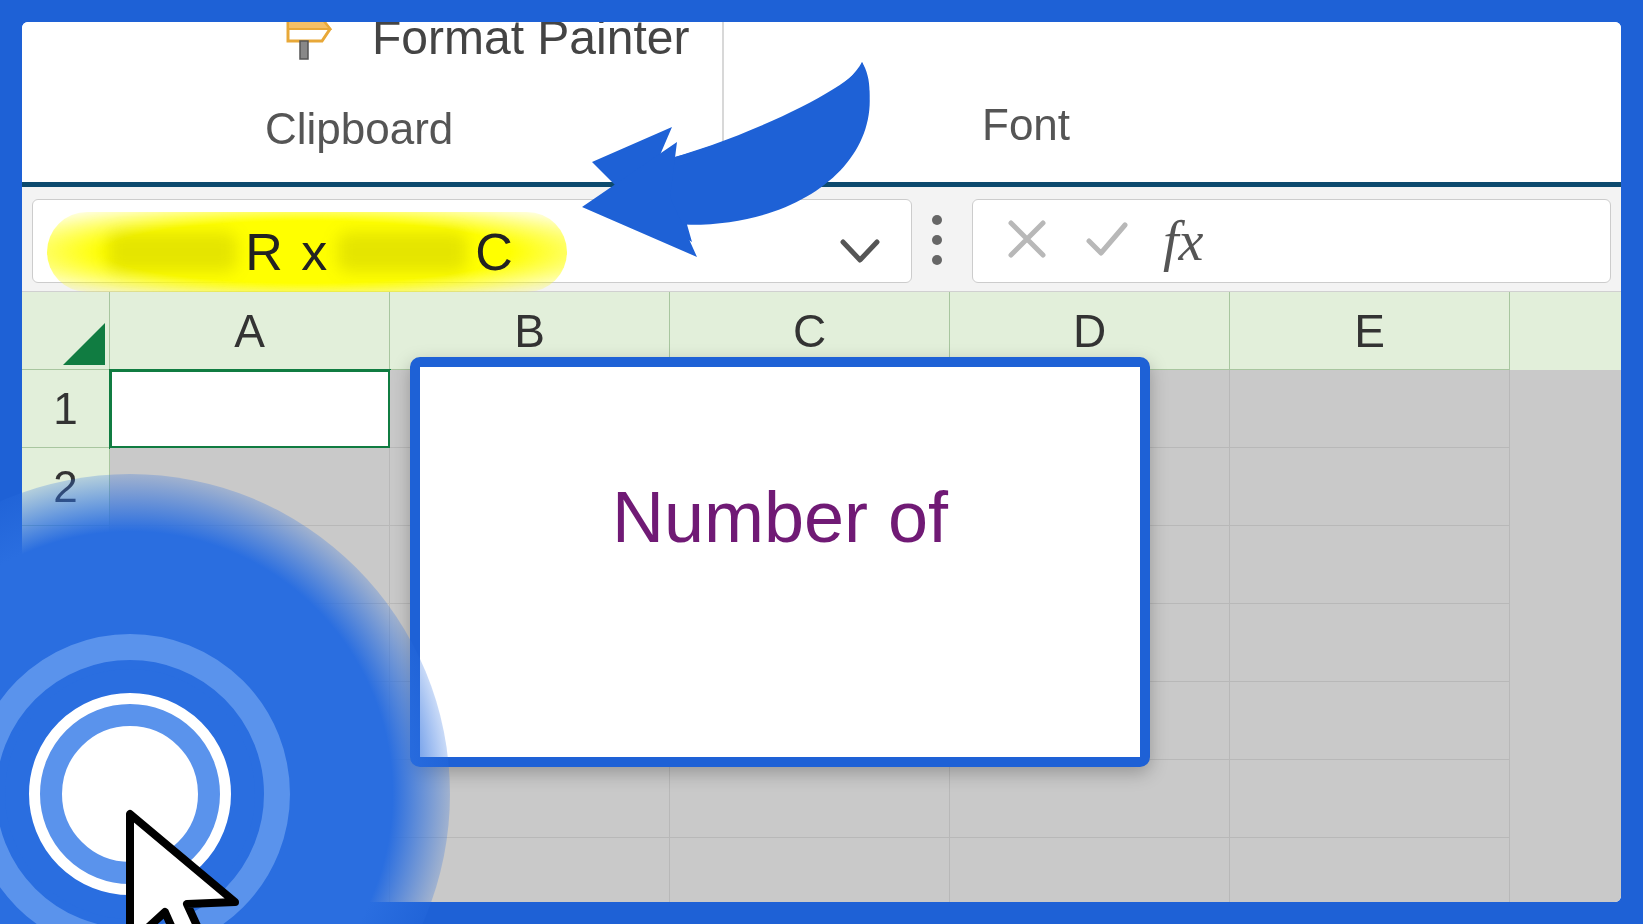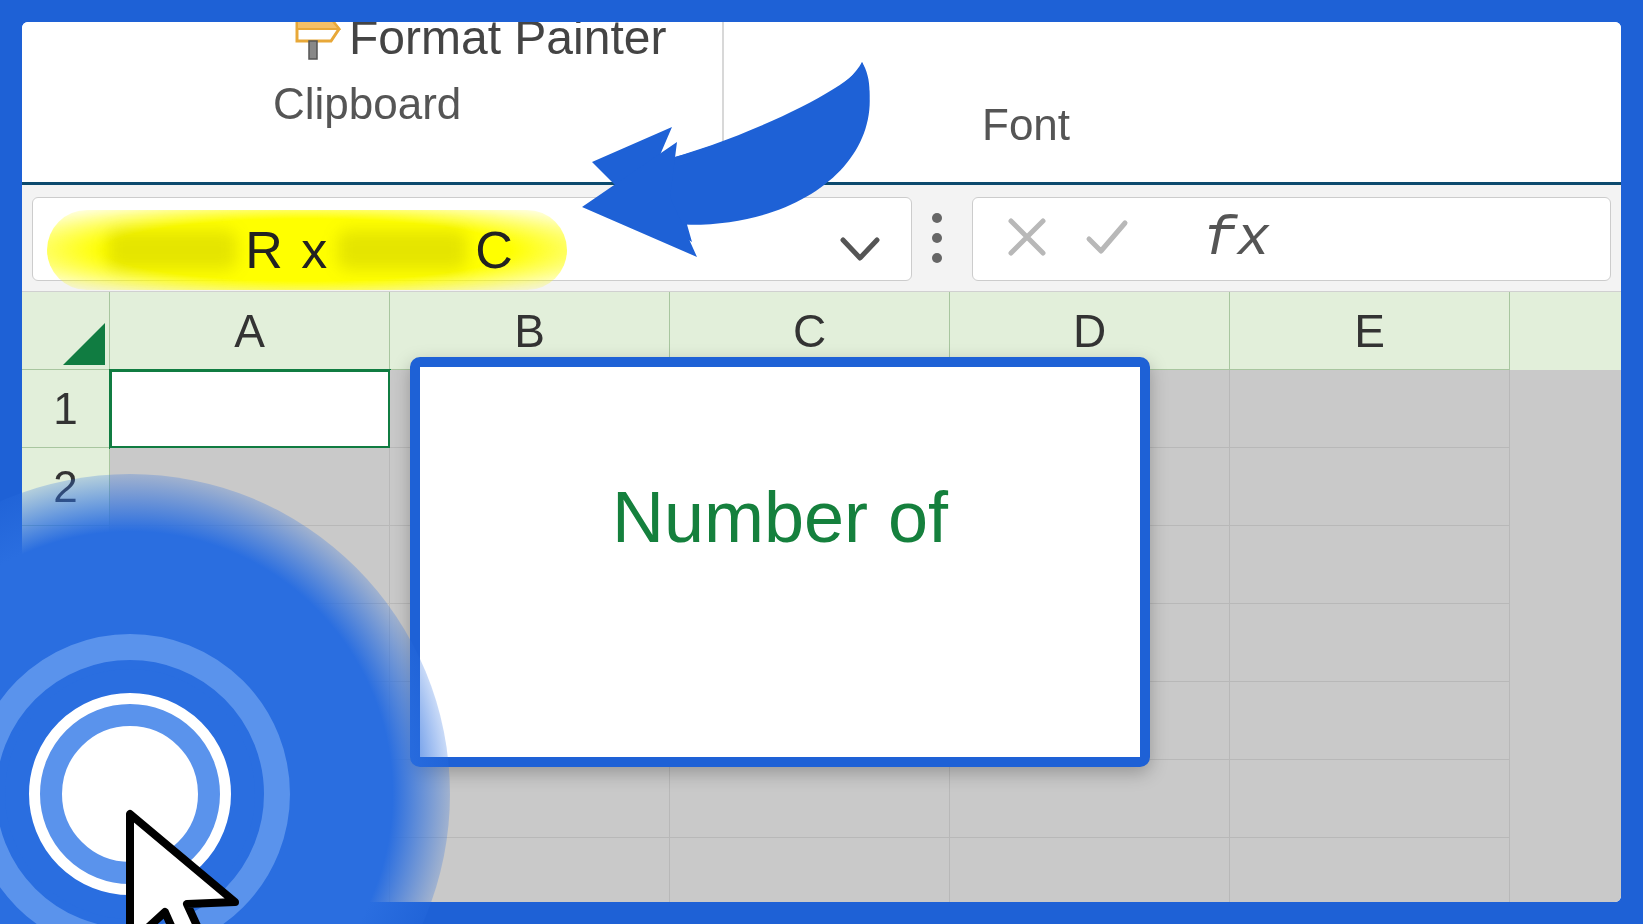--- a/index.html
+++ b/index.html
@@ -26,56 +26,56 @@
   .ribbon {
     position: absolute;
     top: 0; left: 0; right: 0;
     height: 160px;
     background: #ffffff;
   }
   
   .format-painter {
     position: absolute;
     top: -12px;
-    left: 267px;
-    display: flex;
-    align-items: center;
-    gap: 0;
+    left: 258px;
+    display: flex;
+    align-items: center;
+    gap: 32px;
   }
   .format-painter .icon svg { width: 60px; height: 50px; }
   .format-painter .label {
     font-size: 48px;
     color: #444;
   }
   
   .group-label {
     position: absolute;
     font-size: 44px;
     color: #555;
   }
-  .clipboard-label { top: 57px; left: 243px; margin-left: 8px; }
+  .clipboard-label { top: 82px; left: 243px; }
   .font-label { top: 78px; left: 960px; }
   
   .ribbon-divider {
     position: absolute;
     top: -20px;
     left: 700px;
     width: 2px;
     height: 160px;
     background: #d8d8d8;
   }
   
   
   .bar-row {
     position: absolute;
     top: 160px;
     left: 0; right: 0;
     height: 110px;
     background: #f3f3f3;
-    border-top: 3px solid #0c4a6e;
+    border-top: 5px solid #0c4a6e;
     border-bottom: 1px solid #d0d0d0;
     display: flex;
     align-items: center;
   }
   
   .name-box {
     position: absolute;
     left: 10px;
     top: 12px;
     height: 84px;
@@ -143,25 +143,24 @@
     border: 1px solid #ccc;
     border-radius: 6px;
     display: flex;
     align-items: center;
     gap: 32px;
     padding-left: 30px;
     color: #b0b0b0;
   }
   .formula-bar svg { width: 48px; height: 48px; }
   .formula-bar .fx {
-    font-family: Liberation Mono, monospace;
+    font-family: Liberation Serif, serif;
     font-style: italic;
     font-size: 56px;
     color: #555;
-    margin-left: 40px;
   }
   
   
   .grid-area {
     position: absolute;
     top: 270px;
     left: 0; right: 0; bottom: 0;
     background: #c9c9c9;
   }
   
@@ -263,21 +262,21 @@
     align-items: center;
     justify-content: center;
     text-align: center;
     padding: 18px 26px;
     z-index: 6;
     box-shadow: 0 6px 18px rgba(0,0,0,0.25);
   }
   .callout .text {
     font-size: 72px;
     line-height: 1.25;
-    color: #15803d;
+    color: #701a75;
     font-weight: 500;
     font-family: Arial, sans-serif;
   }
   
   
   .corner-logo {
     position: absolute;
     left: -190px;
     bottom: -190px;
     width: 640px;

